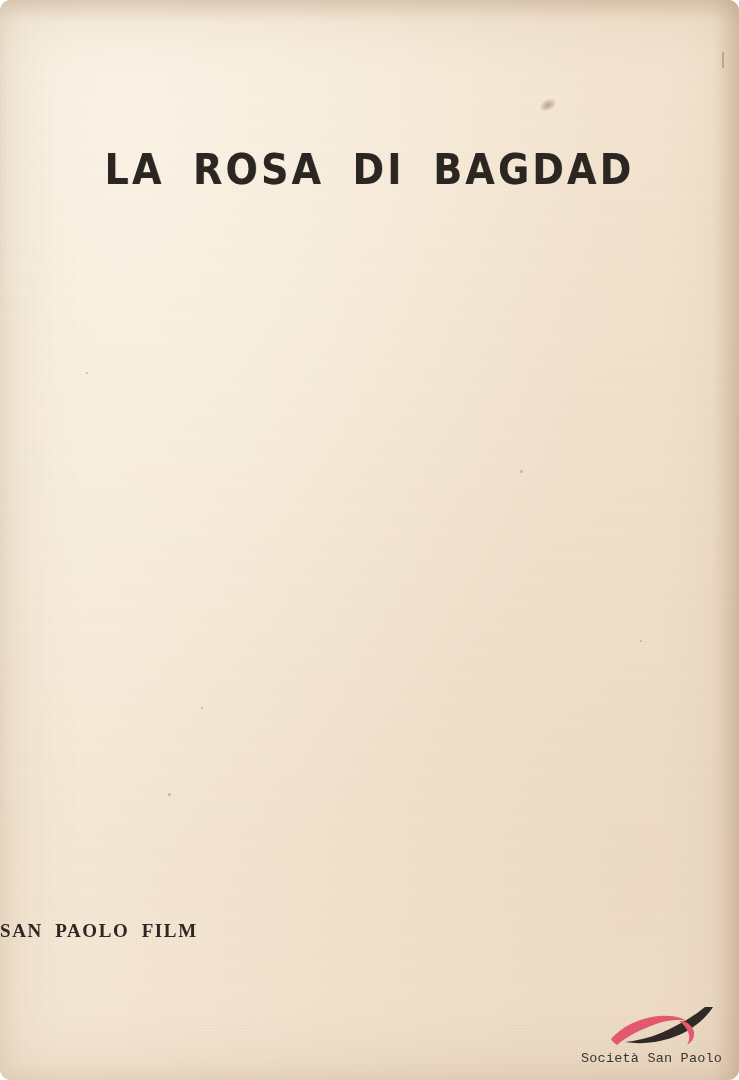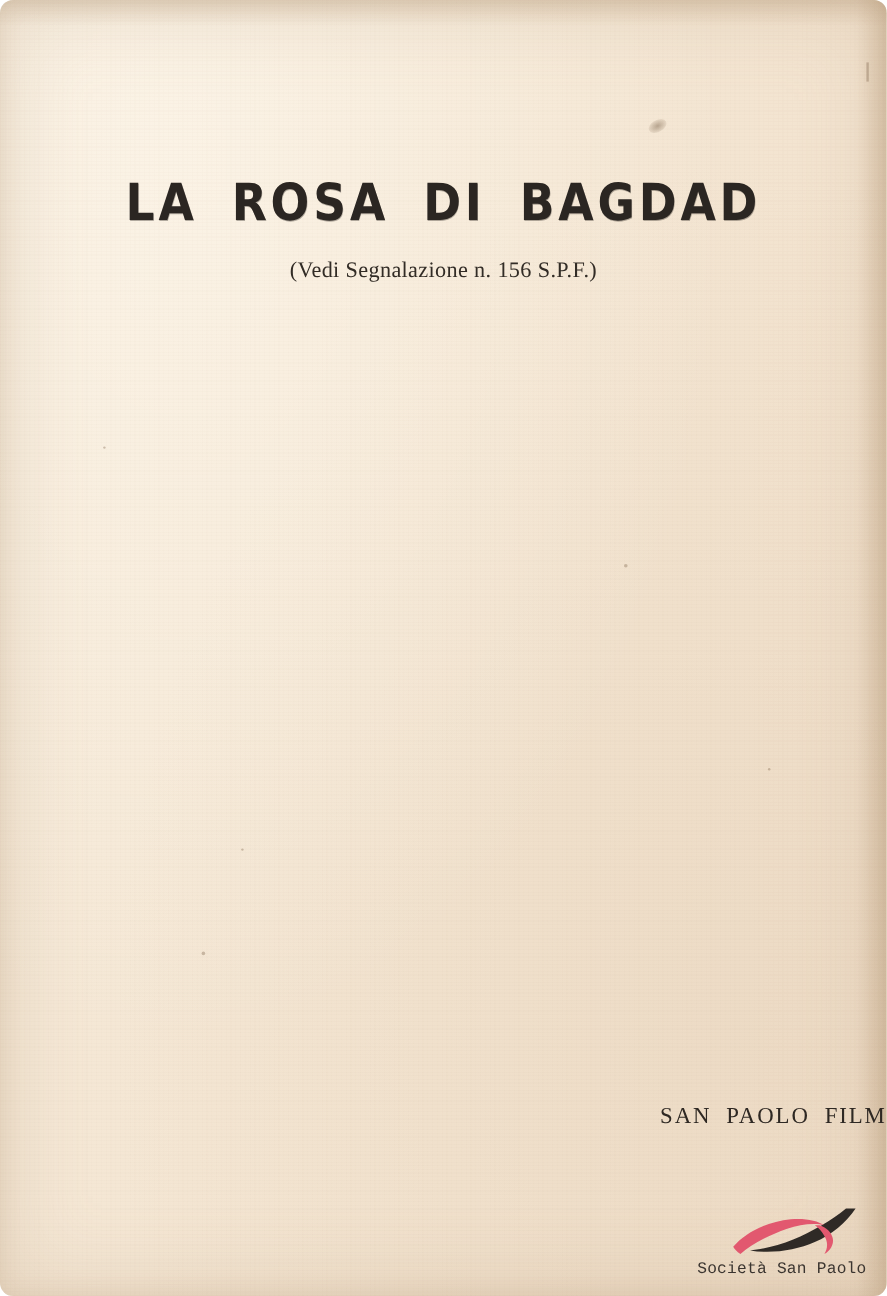--- a/index.html
+++ b/index.html
@@ -109,23 +109,23 @@
     font-family: "Liberation Serif", serif;
     font-size: 18.5px;
     letter-spacing: 0.3px;
     color: #322c26;
   }
 
   #imprint {
     position: absolute;
     left: 0; right: 0;
     top: 920px;
-    text-align: right;
+    text-align: left;
     font-family: "Liberation Serif", serif;
-    font-weight: normal;
+    font-weight: bold;
     font-size: 19px;
     letter-spacing: 1.6px;
     word-spacing: 6px;
     color: #2e2823;
   }
 
   #logo {
     position: absolute;
     right: 18px;
     bottom: 14px;
@@ -162,21 +162,20 @@
   <div id="corner-mark"></div>
 
   <div class="speck" style="left:520px; top:470px; width:3px; height:3px;"></div>
   <div class="speck" style="left:168px; top:793px; width:3px; height:3px;"></div>
   <div class="speck" style="left:201px; top:707px; width:2px; height:2px;"></div>
   <div class="speck" style="left:86px; top:372px; width:2px; height:2px;"></div>
   <div class="speck" style="left:640px; top:640px; width:2px; height:2px;"></div>
 
   <h1 id="title">LA ROSA DI BAGDAD</h1>
 
-  <div id="subtitle">(Vedi Segnalazione n. 156 S.P.F.)</div>
 
   <div id="imprint">SAN PAOLO FILM</div>
 
   <div id="logo">
     <svg id="logo-mark" width="108" height="44" viewBox="0 0 108 44">
       <path d="M104 2 C96 14, 84 24, 70 30 C54 37, 34 40, 16 37 C26 36, 40 33, 52 28 C68 21, 84 12, 96 2 Z" fill="#2f2a26"></path>
       <path d="M2 34 C12 22, 30 13, 50 11 C62 10, 72 12, 78 16 C70 14, 58 15, 47 19 C33 24, 18 31, 8 40 C5 38, 3 36, 2 34 Z" fill="#e2586f"></path>
       <path d="M74 16 C80 18, 84 22, 85 27 C86 32, 83 37, 78 40 C81 35, 81 30, 78 25 C76 21, 73 18, 70 16 Z" fill="#e2586f"></path>
     </svg>
     <span id="logo-text">Società San Paolo</span>

